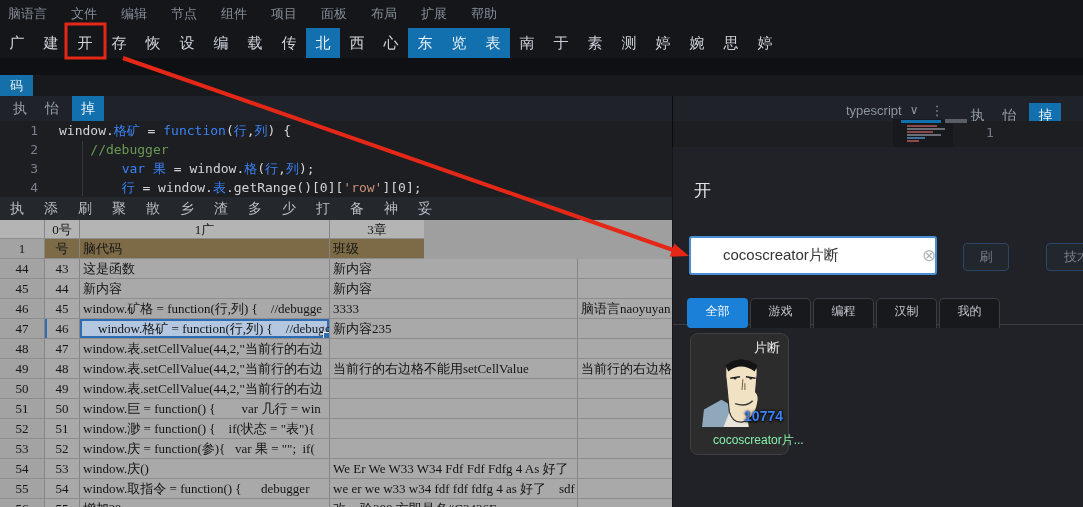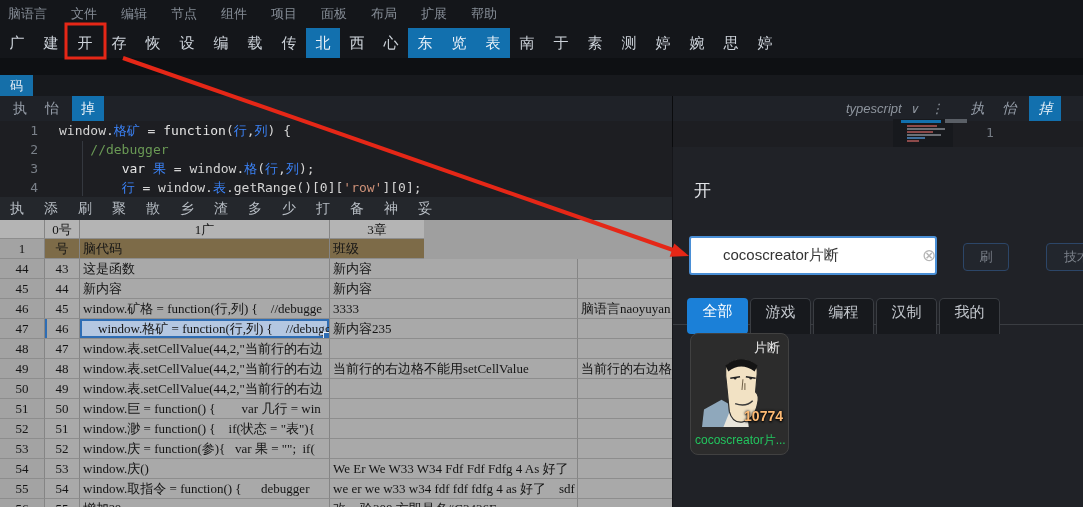--- a/index.html
+++ b/index.html
@@ -21,32 +21,32 @@
   .filmstrip { position:absolute; left:0; top:58px; width:1083px; height:17px; background:#0e1013; }
   .tabband { position:absolute; left:0; top:75px; width:1083px; height:21px; background:#17191d; }
   .file-tab { position:absolute; left:0; top:0; width:33px; height:21px; background:#156fa9;
               color:#e6edf4; font-size:13px; text-align:center; line-height:21px; }
   .subtabs { position:absolute; left:0; top:96px; width:1083px; height:25px; background:#1f2228; }
   .pane-tabs { position:absolute; top:0; height:25px; display:flex; align-items:center; }
   .pane-tabs.left { left:4px; }
   .pt-btn { min-width:24px; height:25px; line-height:25px; text-align:center;
             color:#959da8; font-size:14px; margin:0 4px; padding:0 4px; }
   .pt-btn.active { background:#1270ae; color:#f0f5fa; min-width:32px; margin-right:0; }
-  .ts-cluster { position:absolute; left:846px; top:0; height:25px; display:flex; align-items:center;font-style:italic; }
+  .ts-cluster { position:absolute; left:846px; top:7px; height:25px; display:flex; align-items:flex-start; }
   .ts-label { color:#8e959e; font-size:13px; }
   .chev { color:#8e959e; font-size:12px; margin-left:8px; }
   .kebab { color:#8e959e; font-size:13px; margin-left:12px; letter-spacing:0; }
   .ts-cluster .pt-btn:first-of-type { margin-left:22px; }
 
   .editor { position:absolute; left:0; top:121px; width:1083px; height:76px; background:#1d1e22; }
   .code-line { height:19px; display:flex; align-items:center;
                font-family:"DejaVu Sans Mono", monospace; font-size:13px; white-space:pre; }
   .ln { width:38px; text-align:right; color:#7a8089; flex:0 0 38px; }
   .code { margin-left:21px; }
-  .seg-fg{color:#d4d4d4} .seg-red{color:#3b82f6} .seg-blue{color:#e5e5e5}
+  .seg-fg{color:#d4d4d4} .seg-red{color:#3b82f6} .seg-blue{color:#3b82f6}
   .seg-green{color:#6a9955} .seg-orange{color:#ce9178}
   .indent-guide { position:absolute; left:82px; top:20px; width:1px; height:55px; background:#34383f; }
   .pane-divider { position:absolute; left:672px; top:96px; width:1px; height:51px; background:#0a0b0d; }
   .minimap { position:absolute; left:893px; top:119px; width:60px; height:31px;
              background:#17191d; overflow:hidden; }
   .minimap .mm-top { height:3px; background:#1270ae; width:40px; margin:1px 0 2px 8px; }
   .minimap .bar { height:2px; margin:1px 0 1px 14px; }
   .mm-scroll { position:absolute; left:52px; top:0; width:22px; height:4px; background:#5a5f66; }
   .rp-ln { position:absolute; left:986px; top:125px; color:#747a83;
            font-family:"DejaVu Sans Mono", monospace; font-size:13px; }
@@ -85,31 +85,31 @@
                      font-size:15px; color:#333; padding-left:32px;
                      font-family:"Liberation Sans", sans-serif; }
   .clear-icon { color:#b5b5b5; font-size:17px; margin-right:10px; line-height:1; }
   .pbtn { position:absolute; top:96px; height:28px; background:#22262d;
           border:1px solid #2c4668; border-radius:4px; color:#7c828b; font-size:13px;
           text-align:center; line-height:26px; }
   .pbtn.refresh { left:290px; width:46px; }
   .pbtn.tech { left:373px; width:62px; }
   .ptabs { position:absolute; left:0; top:151px; width:411px; height:27px;
            border-bottom:1px solid #3a3d42; display:flex; padding-left:14px; gap:2px; }
-  .ptab { width:61px; height:36px; line-height:25px; text-align:center; font-size:15px;
+  .ptab { width:61px; height:30px; line-height:25px; text-align:center; font-size:12px;
           color:#c3c7cd; background:#17191d; border:1px solid #3a3d42; border-bottom:none;
           border-radius:5px 5px 0 0; }
   .ptab.active { background:#1b80d8; color:#ffffff; border:none; border-radius:4px; line-height:26px; }
   .card { position:absolute; left:17px; top:186px; width:99px; height:122px;
           background:#2c2c2c; border:1px solid #414141; border-radius:8px; }
   .card-badge { position:absolute; top:5px; right:8px; color:#ececec; font-size:13px; }
   .card-face { position:absolute; left:11px; top:17px; }
-  .card-count { position:absolute; right:5px; top:74px; color:#fdba74; font-size:14px;
+  .card-count { position:absolute; right:5px; top:74px; color:#3b82f6; font-size:14px;
                 font-weight:bold; text-shadow:0 1px 2px #000, 0 0 3px #000;margin-left:33px; }
-  .card-caption { position:absolute; left:4px; bottom:5px; color:#22c55e; font-size:12px;
+  .card-caption { position:absolute; left:22px; bottom:5px; color:#86efac; font-size:12px;
                   width:92px; overflow:hidden; white-space:nowrap; }
 
   
   .annotation { position:absolute; left:0; top:0; width:1083px; height:507px;
                 pointer-events:none; z-index:50; }
 </style>
 </head>
 <body>
 
 <div class="screen">

